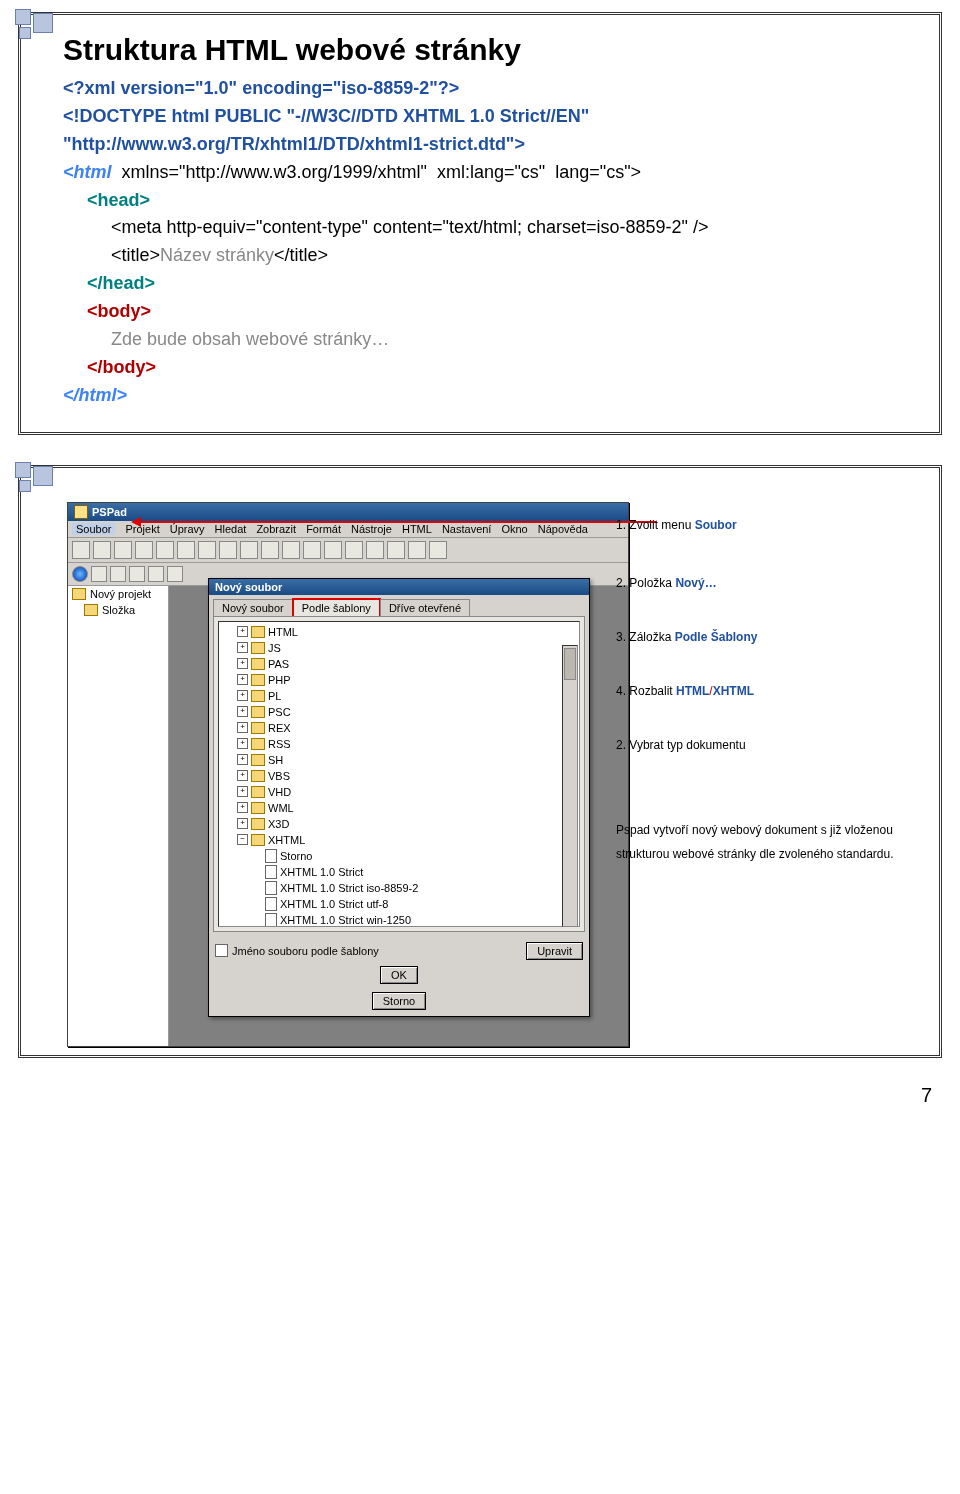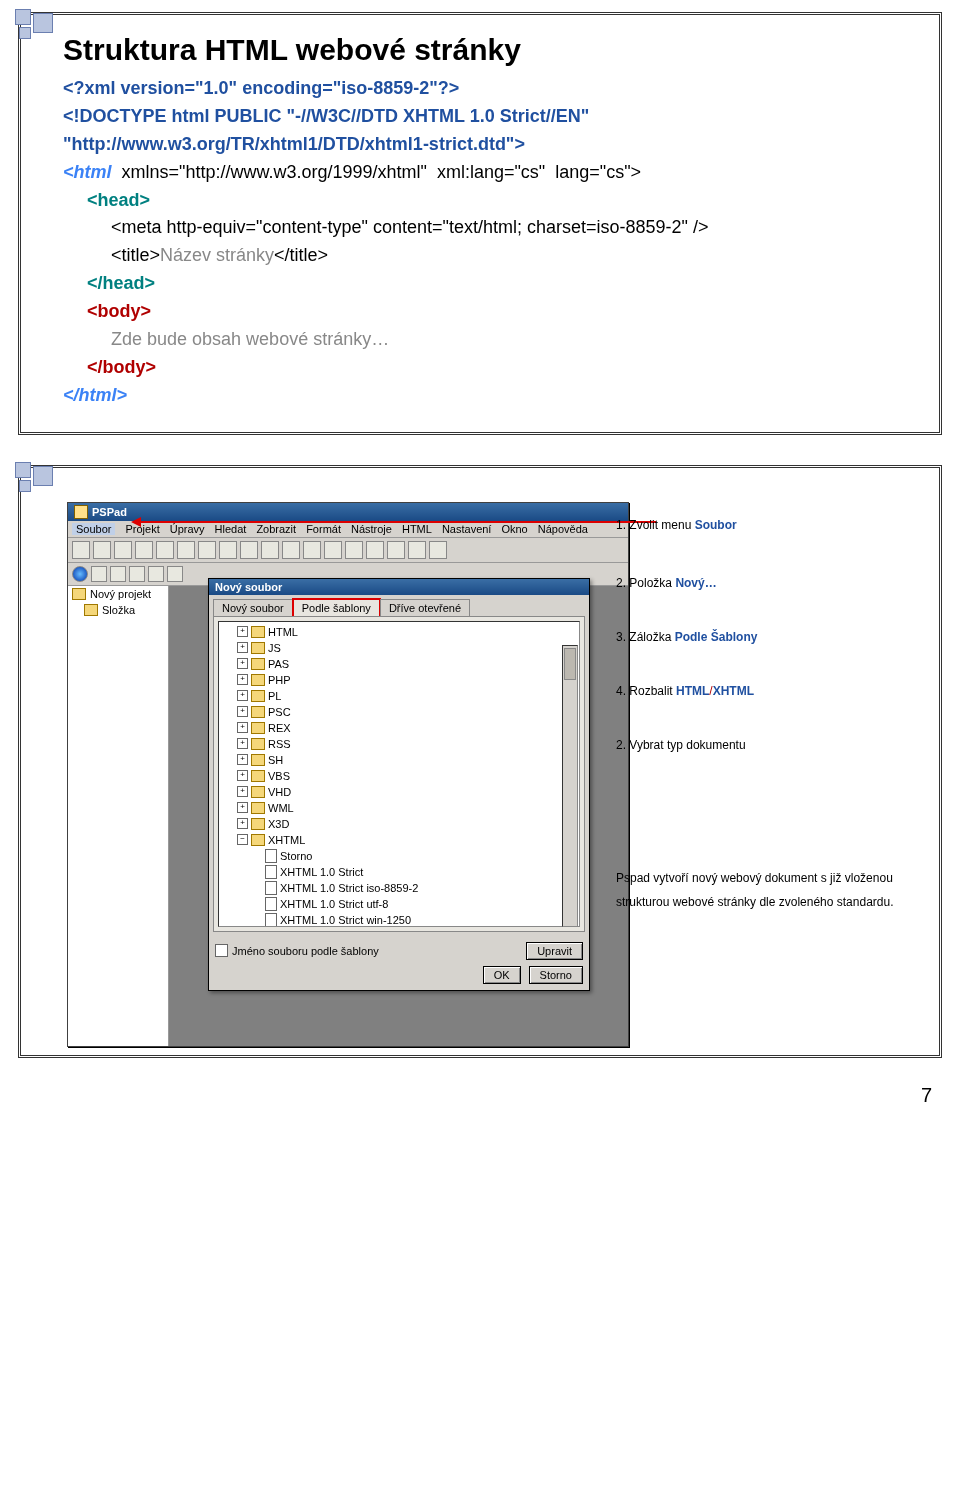--- a/index.html
+++ b/index.html
@@ -145,21 +145,21 @@
     font-size: 12px;
     line-height: 1.55;
     color: #000;
   }
   .instr .bold { font-weight:bold; }
   .instr.line1 { top: 48px; }
   .instr.line2 { top: 106px; }
   .instr.line3 { top: 160px; }
   .instr.line4 { top: 214px; }
   .instr.line5 { top: 268px; }
-  .instr.para  { top: 350px; width: 300px; line-height:2.0;margin-top:48px; }
+  .instr.para  { top: 350px; width: 300px; line-height:2.0; }
 
   .pagenum { text-align:right; font-size:20px; color:#000; padding: 6px 28px 18px 0;}
 </style>
 </head>
 <body>
 
 <div class="slide">
   <div class="slide-decor">
     <span class="sq sq1"></span>
       <span class="sq sq2"></span>
@@ -358,21 +358,21 @@
             <div class="thumb"></div>
           </div>
       </div>
       <div class="dialog-foot">
         <div class="chk-row">
           <span class="chk"></span>
           <span>Jméno souboru podle šablony</span>
         </div>
         <button class="winbtn">Upravit</button>
       </div>
-      <div class="dialog-foot" style="padding-top:0;">
+      <div class="dialog-foot" style="padding-top:0;flex-direction:column;">
         <button class="winbtn">OK</button>
         <button class="winbtn">Storno</button>
       </div>
     </div>
   </div>
 
   <div class="instr line1"><span>1. Zvolit menu </span><span class="c-blue bold">Soubor</span></div>
   <div class="instr line2"><span>2. Položka </span><span class="c-blue bold">Nový…</span></div>
   <div class="instr line3"><span>3. Záložka </span><span class="c-blue bold">Podle Šablony</span></div>
   <div class="instr line4"><span>4. Rozbalit </span><span class="c-blue">HTML</span><span class="c-redn">/</span><span class="c-blue">XHTML</span></div>

